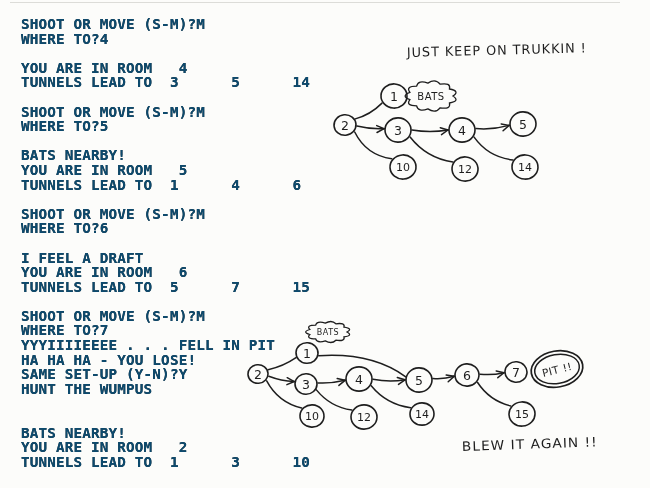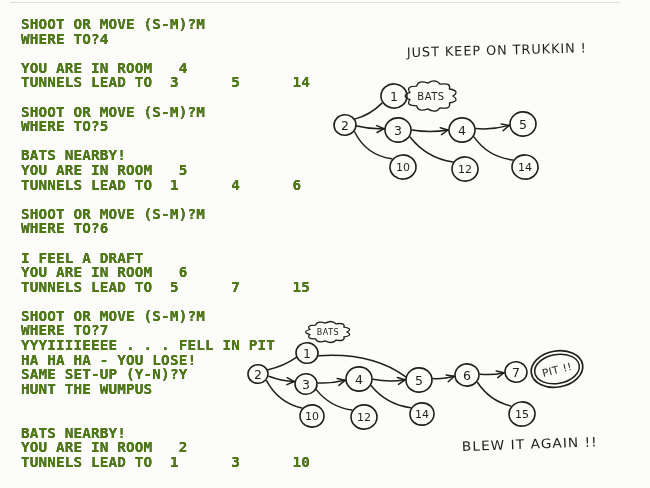--- a/index.html
+++ b/index.html
@@ -32,21 +32,21 @@
   .annotations text{
     font-family:"DejaVu Sans",sans-serif;
     fill:#1e1e1e;
   }
 </style>
 </head>
 <body>
 
 <div class="page" style="background: rgb(252, 252, 250);">
   <div class="scanline"></div>
-  <pre class="terminal" style="color: #4d7c0f;">SHOOT OR MOVE (S-M)?M
+  <pre class="terminal" style="color: #0c4a6e;">SHOOT OR MOVE (S-M)?M
 WHERE TO?4
 
 YOU ARE IN ROOM   4
 TUNNELS LEAD TO  3      5      14
 
 SHOOT OR MOVE (S-M)?M
 WHERE TO?5
 
 BATS NEARBY!
 YOU ARE IN ROOM   5

